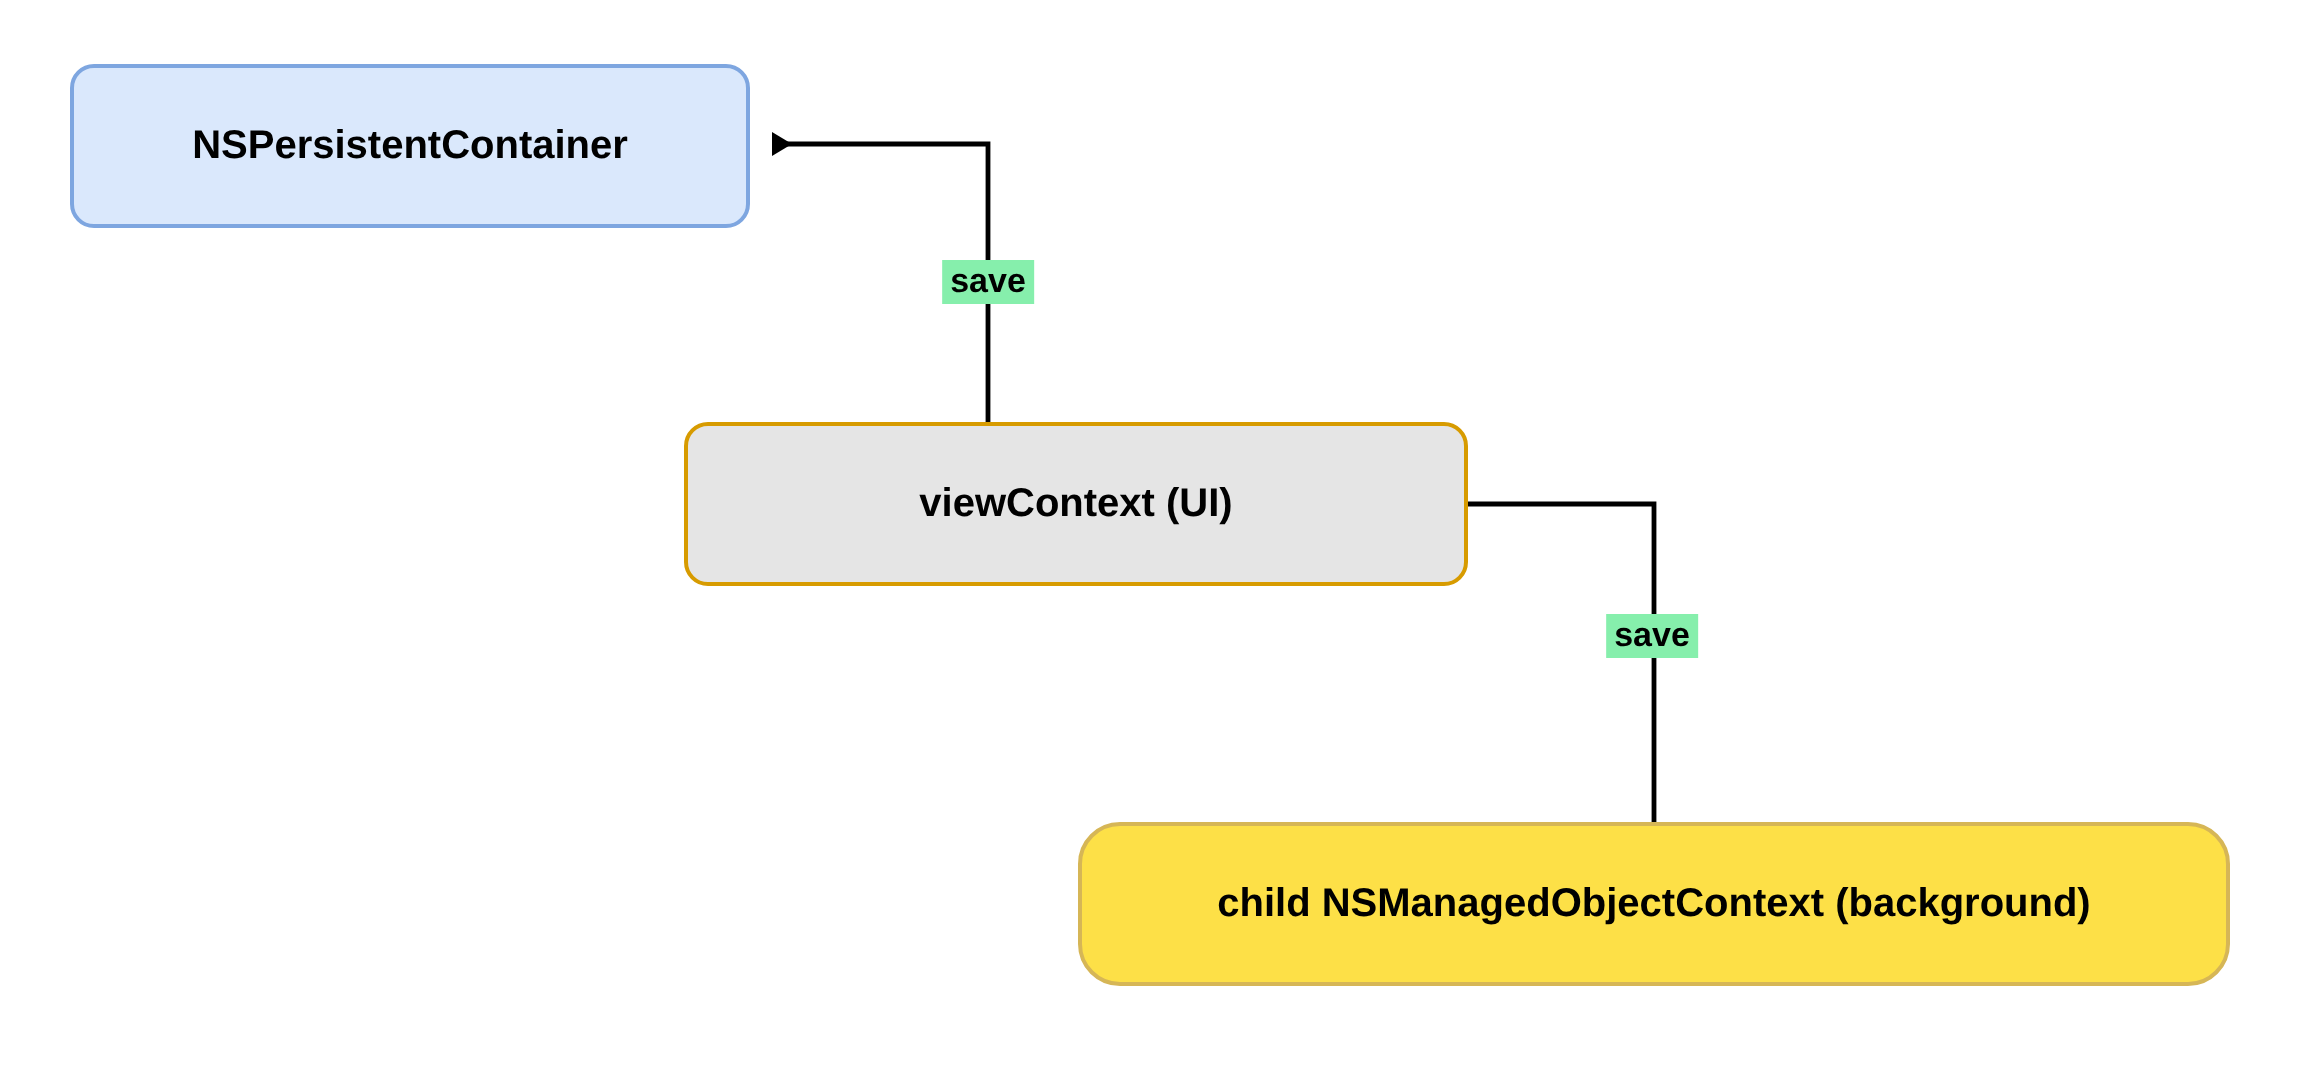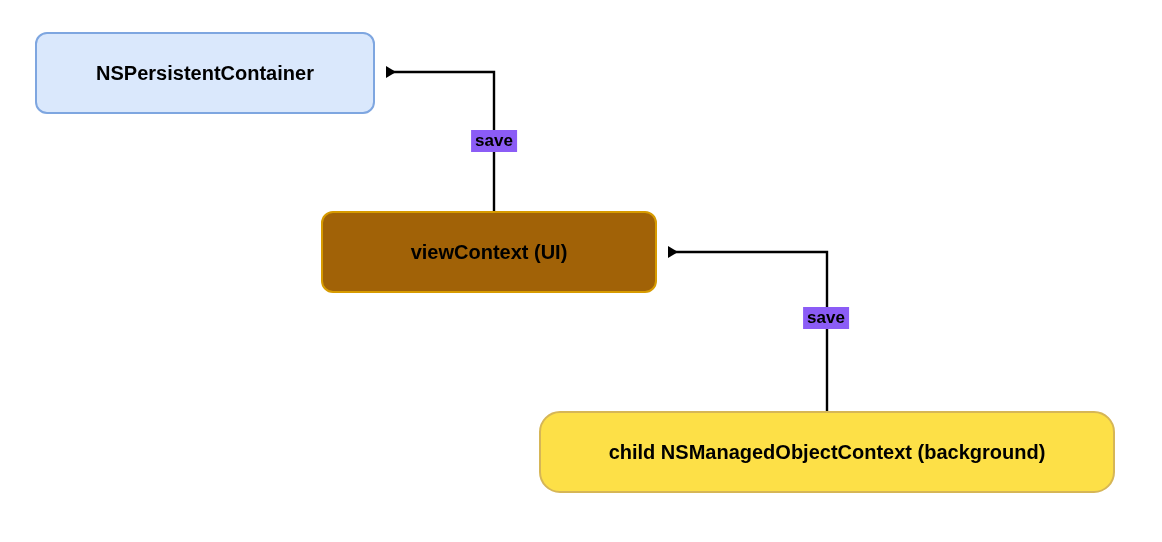--- a/index.html
+++ b/index.html
@@ -46,37 +46,37 @@
     line-height: 24px;
     color: #000000;
     white-space: nowrap;
     letter-spacing: 0px;
   }
   .edge-label {
     position: absolute;
     font-size: 17px;
     line-height: 20px;
     color: #000000;
-    background: #8b5cf6;
+    background: #86efac;
     padding: 1px 4px;
     white-space: nowrap;
     transform: translate(-50%, -50%);
   }
 
   
   #node-persistent-container {
     left: 35px;  top: 32px;
     width: 340px; height: 82px;
     background: #dae8fc;
     border-color: #7ea6e0;
   }
   #node-view-context {
-    left: 321px; top: 211px;
-    width: 336px; height: 82px;
-    background: #a16207;
+    left: 342px; top: 211px;
+    width: 392px; height: 82px;
+    background: #e5e5e5;
     border-color: #d79b00;
   }
   #node-child-context {
     left: 539px; top: 411px;
     width: 576px; height: 82px;
     background: #fde047;
     border-color: #d6b656;
     border-radius: 21px;
   }
 

